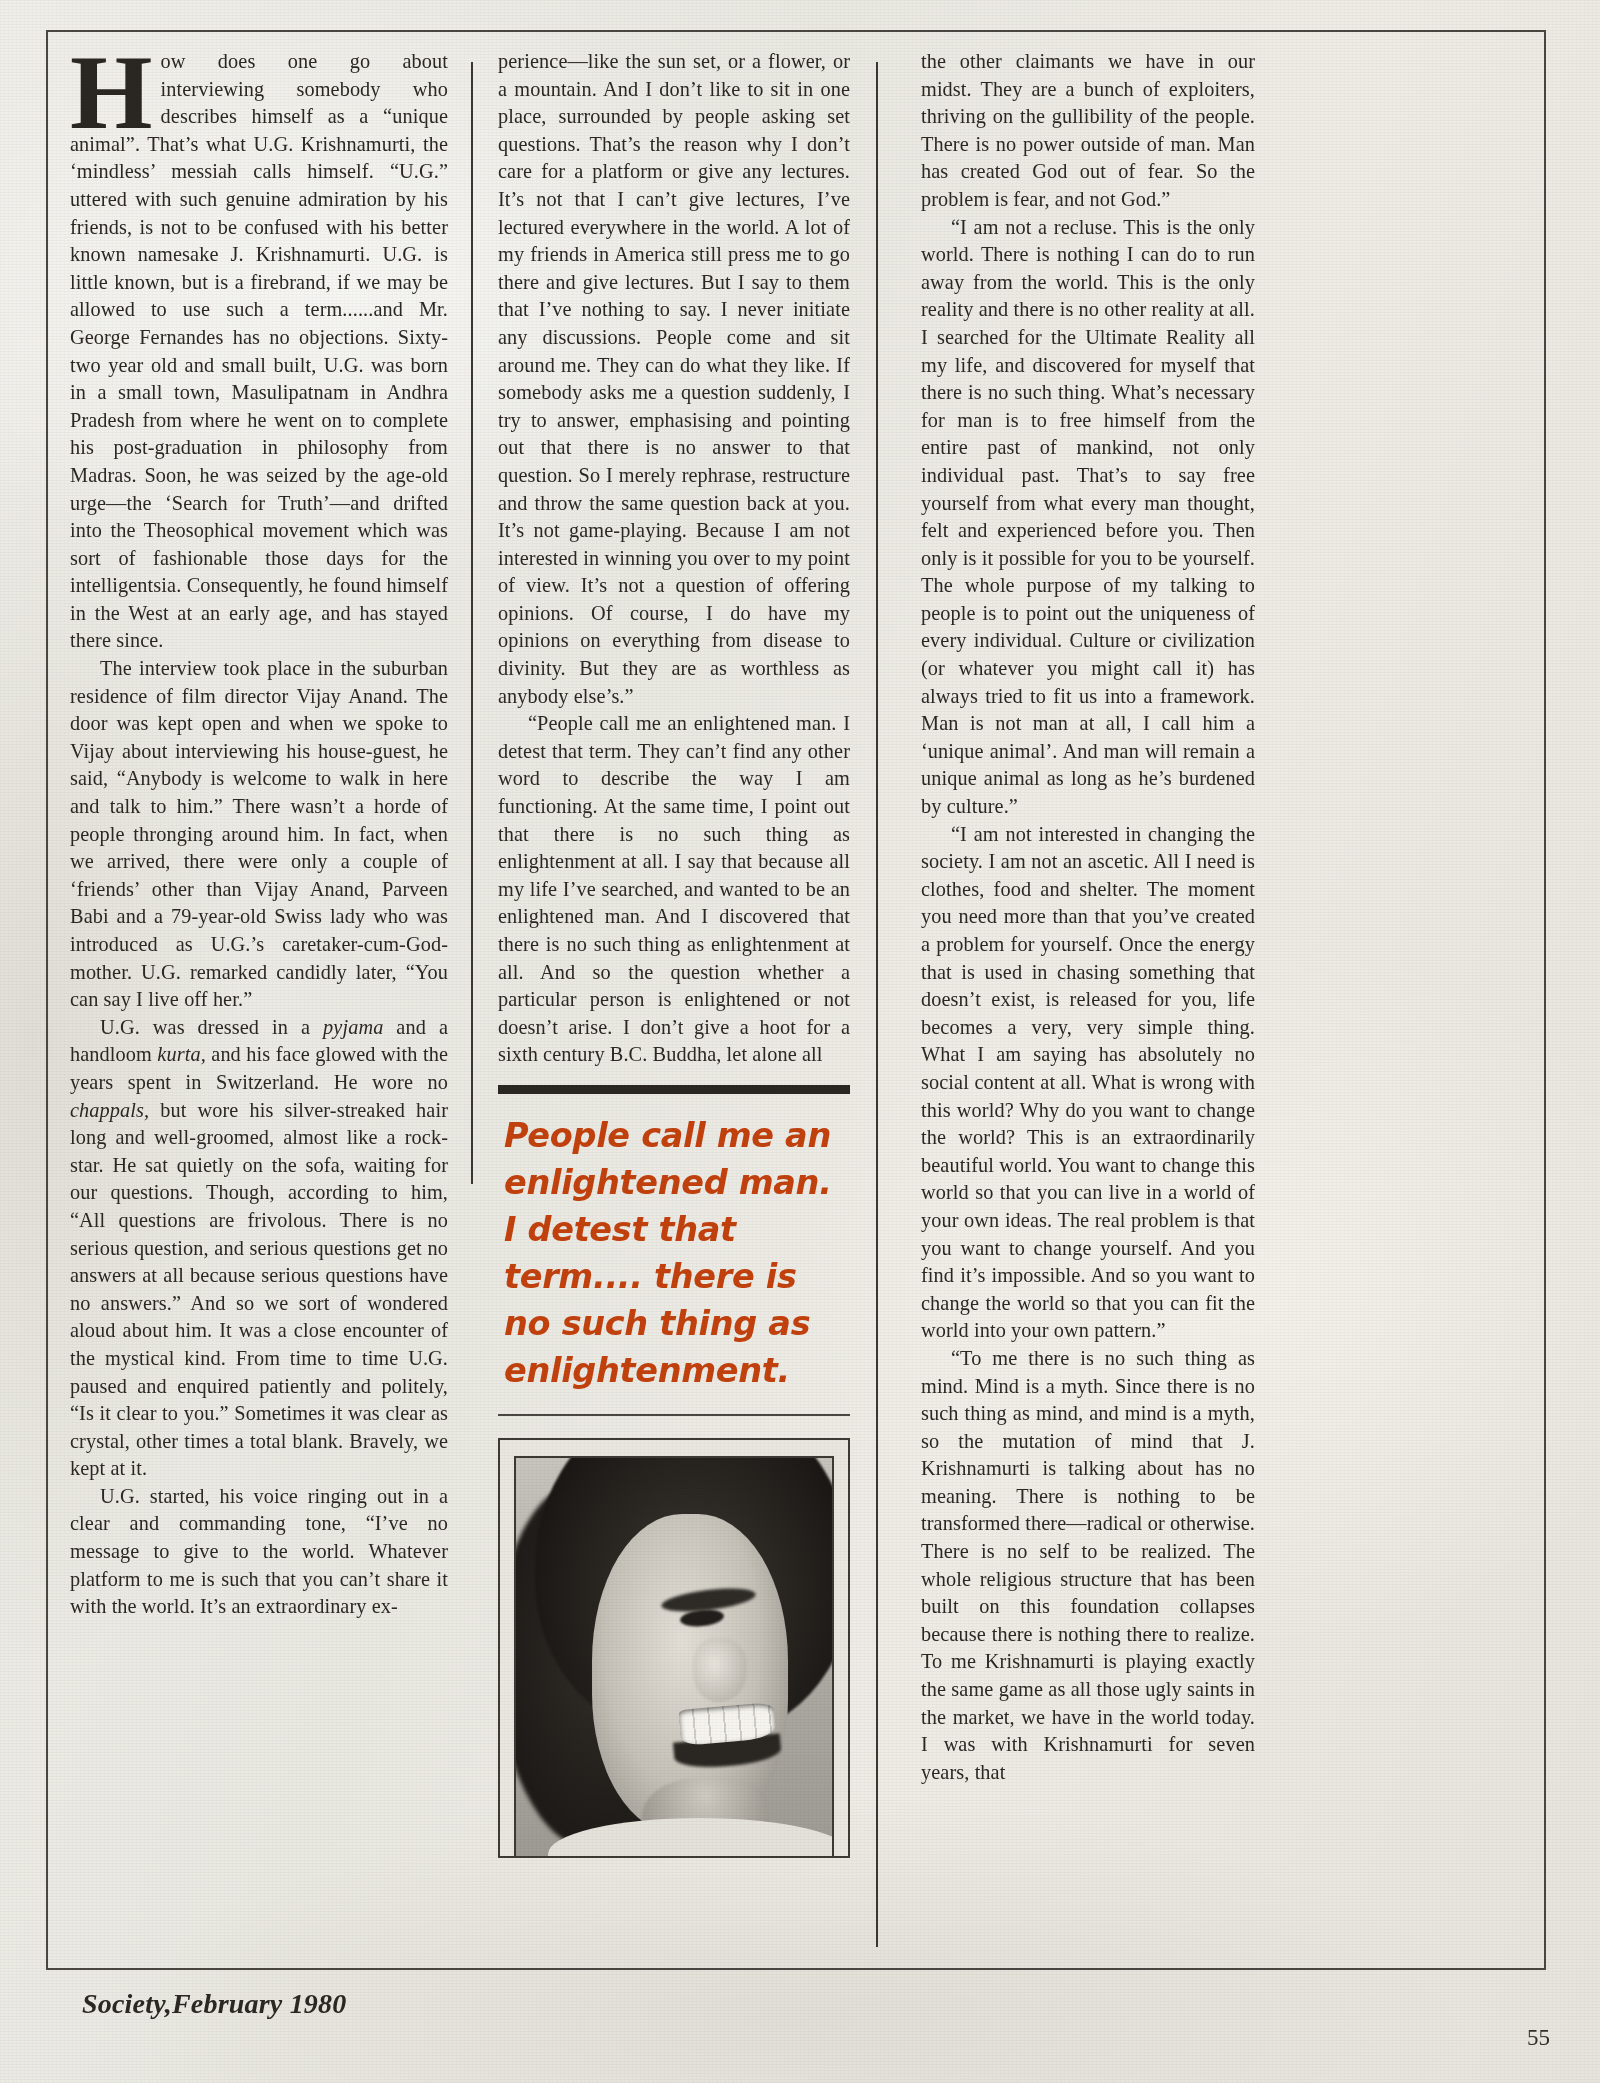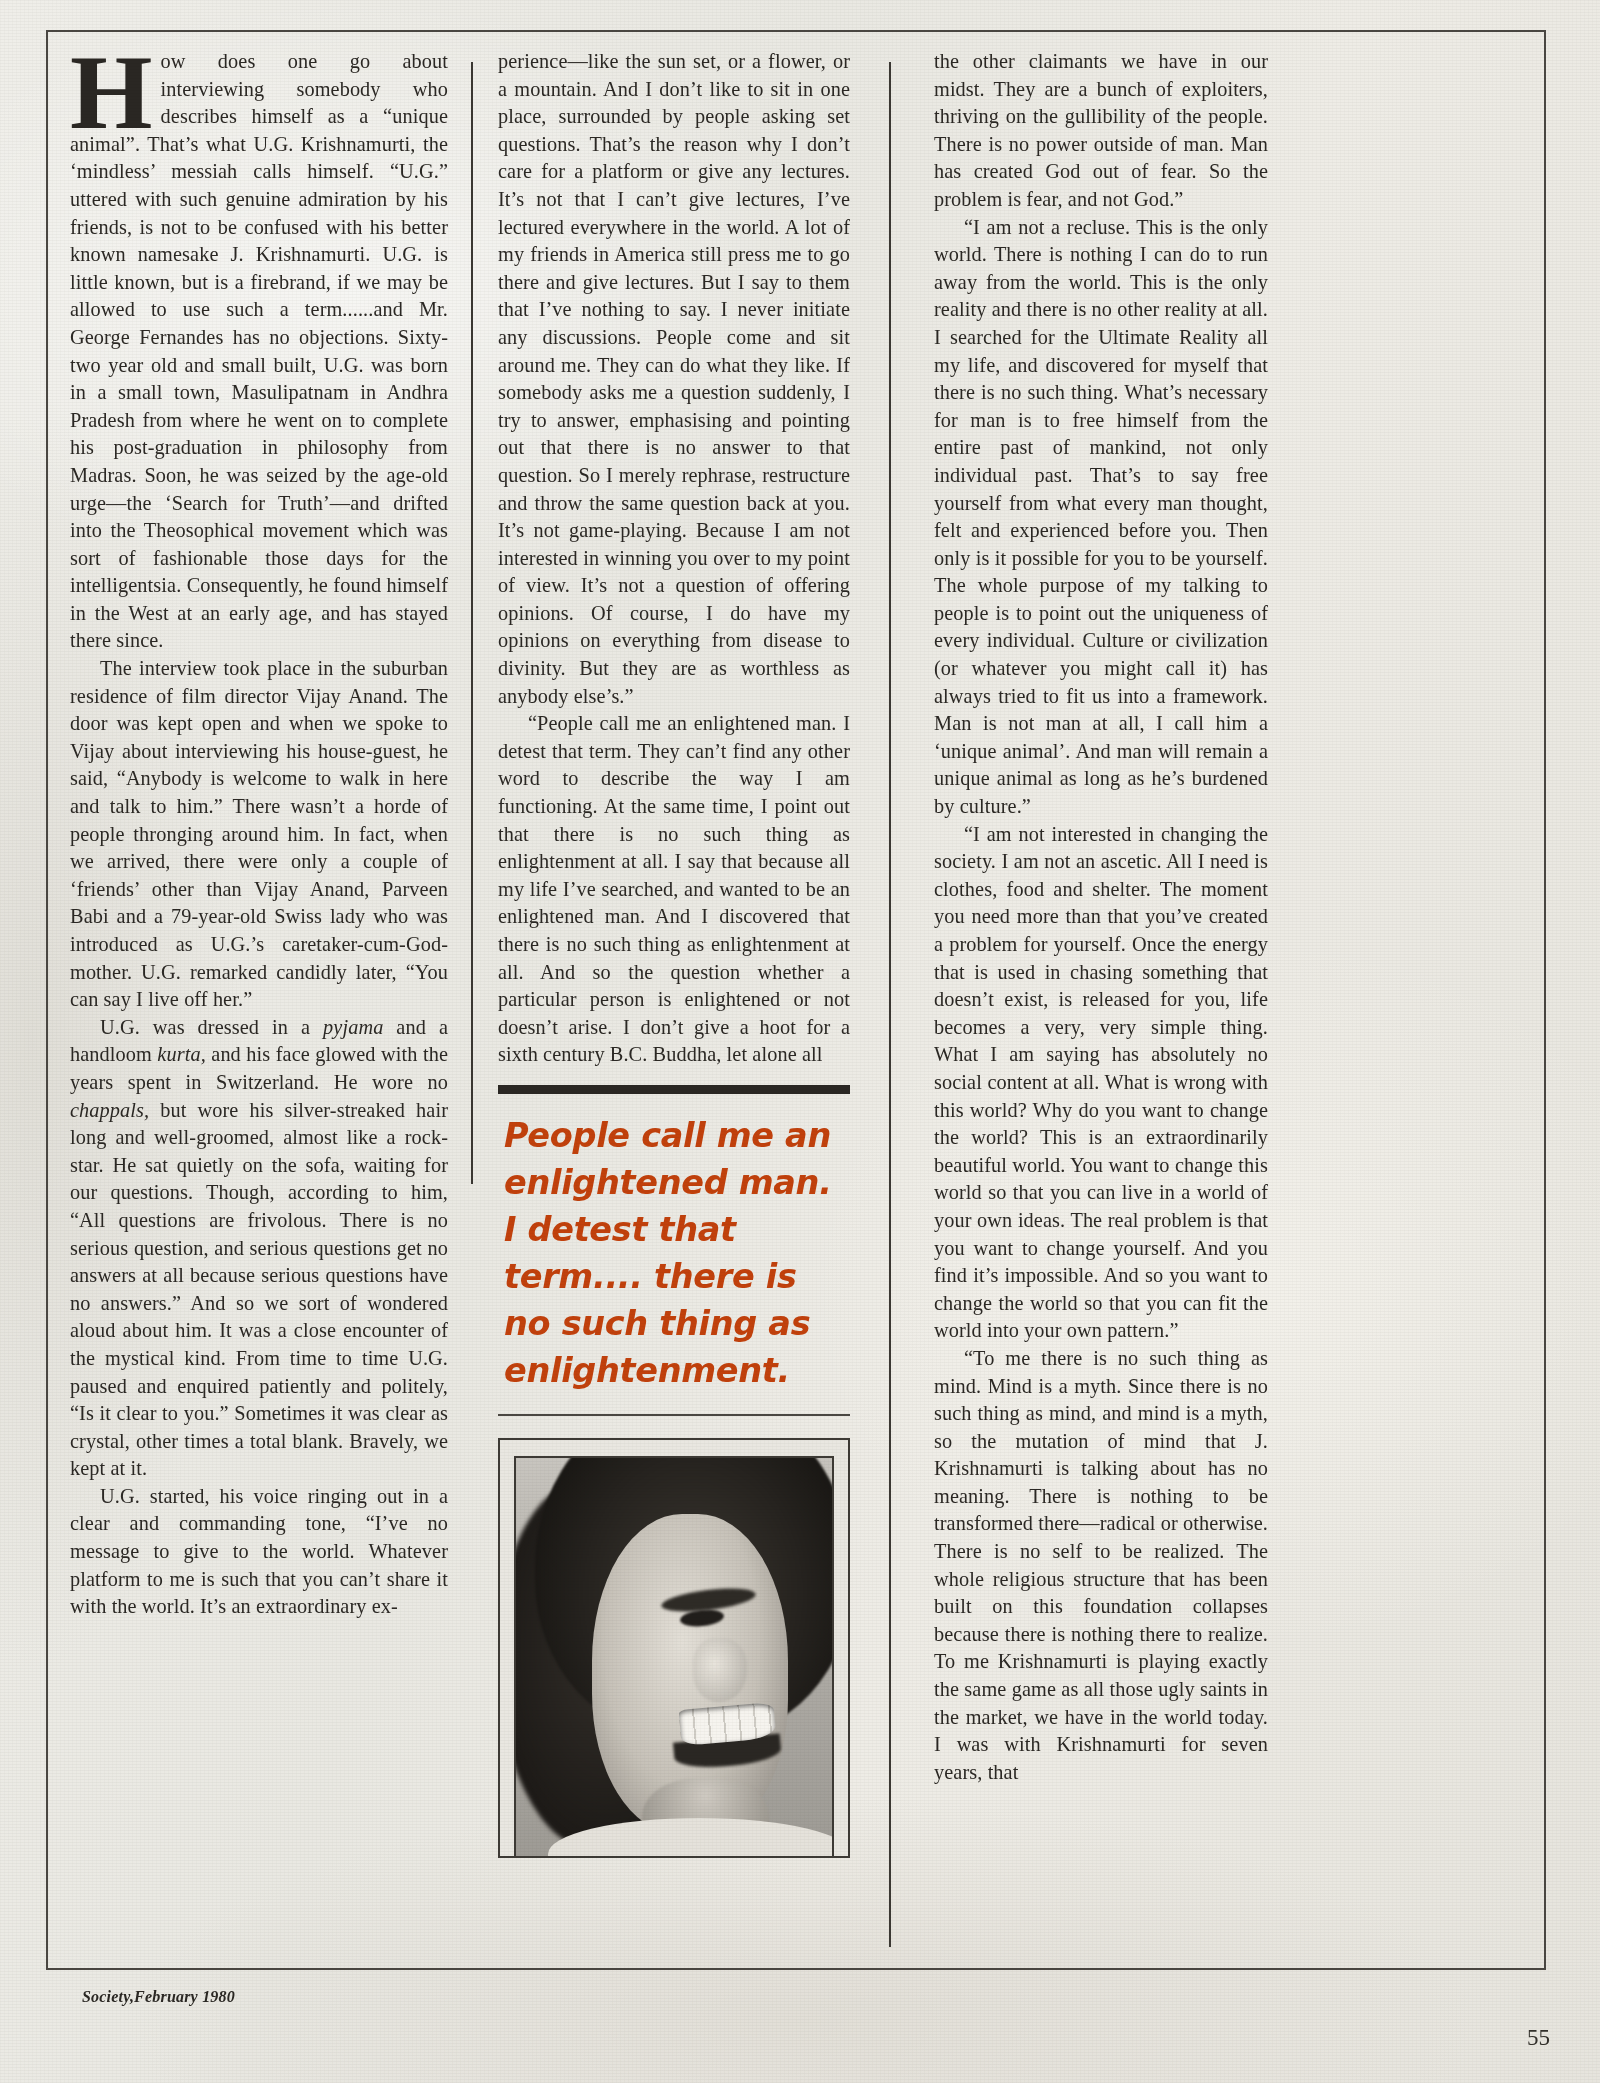--- a/index.html
+++ b/index.html
@@ -48,21 +48,21 @@
   .cols{
     position:absolute;inset:0;
     display:flex;
   }
   .col{
     position:relative;
     width:378px;
     box-sizing:border-box;
   }
   .col.c1{margin-right:24px;}
-  .col.c2{margin-right:40px;padding-left:26px;}
+  .col.c2{margin-right:27px;padding-left:26px;}
   .col.c3{padding-left:44px;}
   .rule{
     position:absolute;
     left:-1px;top:14px;
     width:2px;height:1122px;
     background:#3b3833;
   }
   .rule.r3{height:1885px;top:14px;}
 
   p{
@@ -185,21 +185,21 @@
     position:absolute;left:10%;bottom:-8%;width:96%;height:18%;
     background:#e5e2db;border-radius:50% 50% 0 0;
   }
 
   
   .footer-left{
     position:absolute;
     left:82px;top:1988px;
     font-family:"Liberation Serif", serif;
     font-weight:bold;font-style:italic;
-    font-size:16px;color:#2b2824;
+    font-size:28px;color:#2b2824;
     letter-spacing:.2px;
   }
   .footer-right{
     position:absolute;
     left:1527px;top:1985px;
     font-size:23px;color:#32302b;
     font-family:"Liberation Serif", serif;
     margin-top:40px;
   }
 </style>

